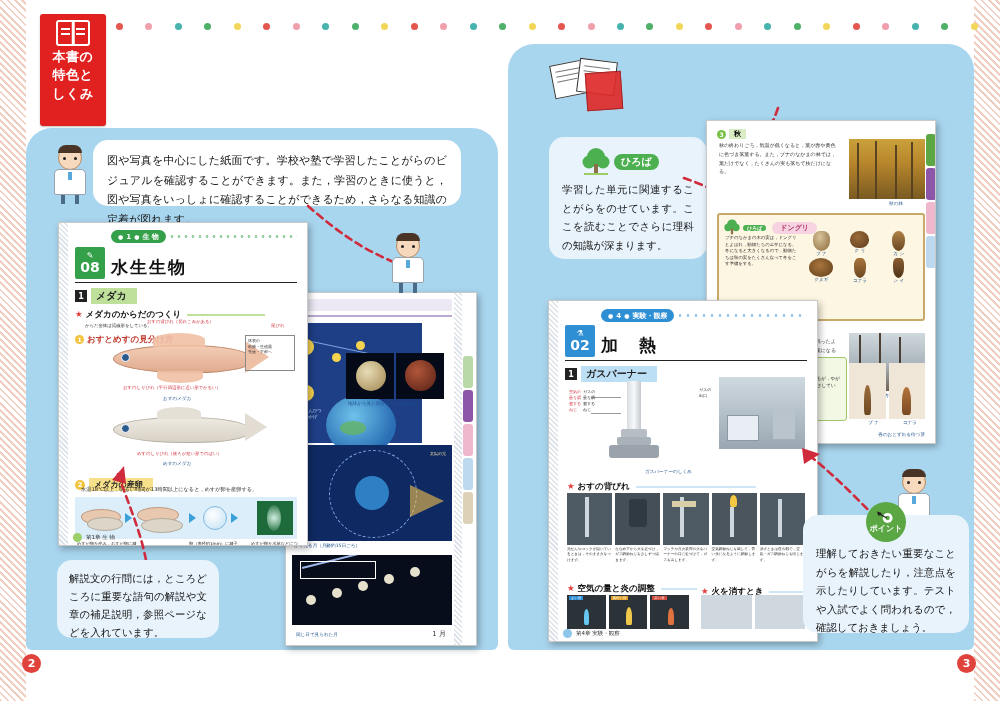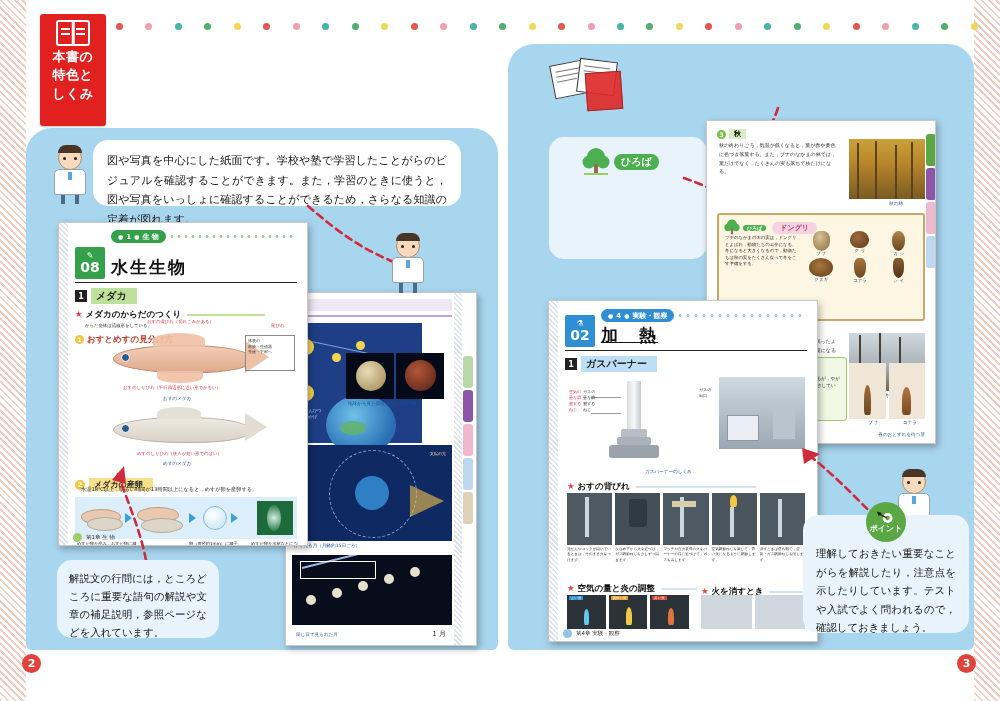--- a/index.html
+++ b/index.html
@@ -415,20 +415,21 @@
     <div style="display:flex;align-items:center;gap:4px;padding:7px 0 0 30px;">
       <svg width="28" height="30" viewBox="0 0 28 30">
         <circle cx="14" cy="10" r="9" fill="#4caf50"></circle>
         <circle cx="7" cy="15" r="6.5" fill="#4caf50"></circle>
         <circle cx="21" cy="15" r="6.5" fill="#4caf50"></circle>
         <rect x="12" y="17" width="4" height="10" fill="#8d6e4a"></rect>
         <rect x="2" y="26" width="24" height="2" fill="#9ccc65"></rect>
       </svg>
       <span style="background:#4caf50;color:#fff;font-size:10px;font-weight:bold;border-radius:8px;padding:1px 7px;">ひろば</span>
     </div>
+    <div class="btxt" style="padding:3px 10px;font-size:10.4px;">学習した単元に関連することがらをのせています。ここを読むことでさらに理科の知識が深まります。</div>
   </div>
 
   <svg class="dash" style="left:680px;top:170px;width:140px;height:110px;">
     <path d="M4,8 C50,24 90,50 126,86"></path>
     <polygon points="118,82 134,94 114,96"></polygon>
   </svg>
 
   <div class="bookpage" style="left:706px;top:120px;width:228px;height:322px;">
     <div class="pg-inner">
 
@@ -550,21 +551,21 @@
           <div style="flex:1">
             <div style="display:flex;align-items:center;gap:4px;">
               <span class="chip" style="background:#2f8fd4;">
                 <span style="font-size:6px">●</span>
                 <span>4</span>
                 <span style="font-size:6px">●</span>
                 <span>実験・観察</span>
               </span>
               <span style="flex:1;height:3px;background:radial-gradient(circle at 2px 1.5px,#9cc9e8 1.3px,transparent 1.6px) 0 0/8px 3px repeat-x"></span>
             </div>
-            <div class="unit-title" style="margin-top:2px;text-decoration:underline;">加　熱</div>
+            <div class="unit-title" style="margin-top:12px;">加　熱</div>
           </div>
         </div>
         <div class="rule" style="margin-top:3px;"></div>
 
         <div class="sec-head">
           <span class="sec-no">1</span>
           <span class="sec-name" style="background:#bcdff5;">ガスバーナー</span>
         </div>
       </div>
 

